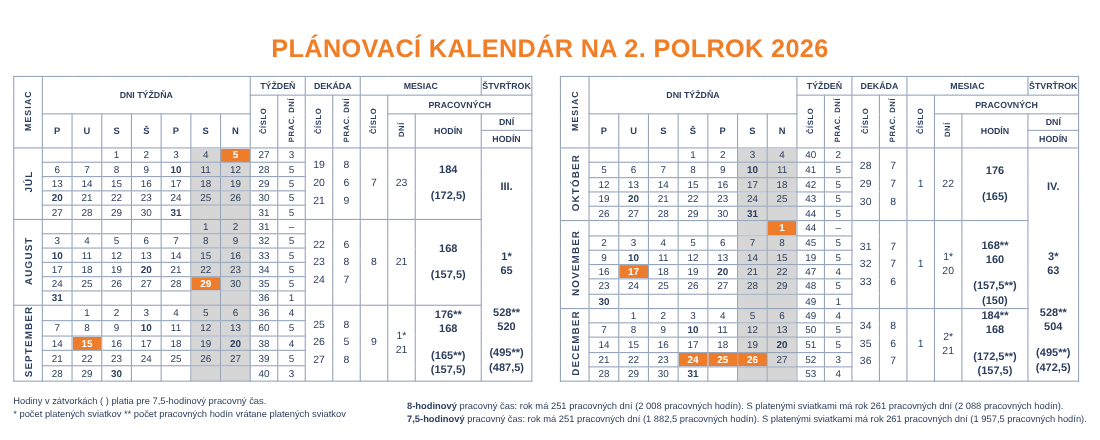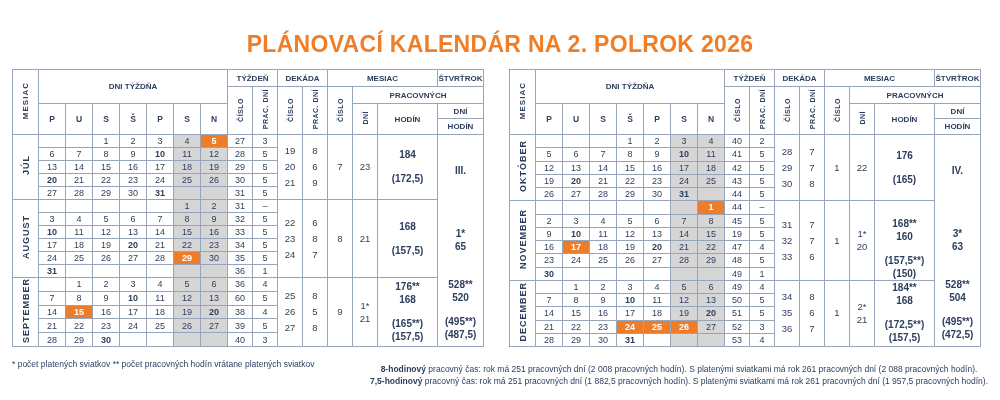--- a/index.html
+++ b/index.html
@@ -37,21 +37,21 @@
   .stack{display:flex;flex-direction:column;justify-content:center;align-items:center;gap:6px;}
   .groups{display:flex;flex-direction:column;justify-content:center;align-items:center;gap:14px;}
   .group{display:flex;flex-direction:column;align-items:center;gap:3px;}
   .num{font-size:9.5px;line-height:10px;}
   .hrs .num,.qtr .num{font-size:10px;line-height:10px;font-weight:bold;}
   td.qcell{vertical-align:top;}
   .qwrap{display:flex;flex-direction:column;text-align:center;}
   .footer{display:flex;justify-content:space-between;align-items:flex-start;
           padding:0 12px 0 12px;margin-top:11px;}
   .foot-left{font-size:8.5px;line-height:12px;text-align:left;}
-  .foot-right{font-size:8.5px;line-height:12px;text-align:center;margin-top:5px;}
+  .foot-right{font-size:8.5px;line-height:12px;text-align:left;margin-top:5px;}
   .foot-right b{font-weight:bold;}
 </style>
 </head>
 <body>
 
 <div class="page">
   <div class="title">PLÁNOVACÍ KALENDÁR NA 2. POLROK 2026</div>
   <div class="tables">
     <table class="cal">
         <colgroup>
@@ -792,20 +792,21 @@
             <td class="day wk"></td>
             <td class="day wk"></td>
             <td>53</td>
             <td>4</td>
           </tr>
         </tbody>
       </table>
   </div>
   <div class="footer">
     <div class="foot-left">
+      <div>Hodiny v zátvorkách ( ) platia pre 7,5-hodinový pracovný čas.</div>
       <div>* počet platených sviatkov   ** počet pracovných hodín vrátane platených sviatkov</div>
     </div>
     <div class="foot-right">
       <div><b>8-hodinový</b><span> pracovný čas: rok má 251 pracovných dní (2 008 pracovných hodín). S platenými sviatkami má rok 261 pracovných dní (2 088 pracovných hodín).</span></div>
       <div><b>7,5-hodinový</b><span> pracovný čas: rok má 251 pracovných dní (1 882,5 pracovných hodín). S platenými sviatkami má rok 261 pracovných dní (1 957,5 pracovných hodín).</span></div>
     </div>
   </div>
 </div>
 
 </body></html>

